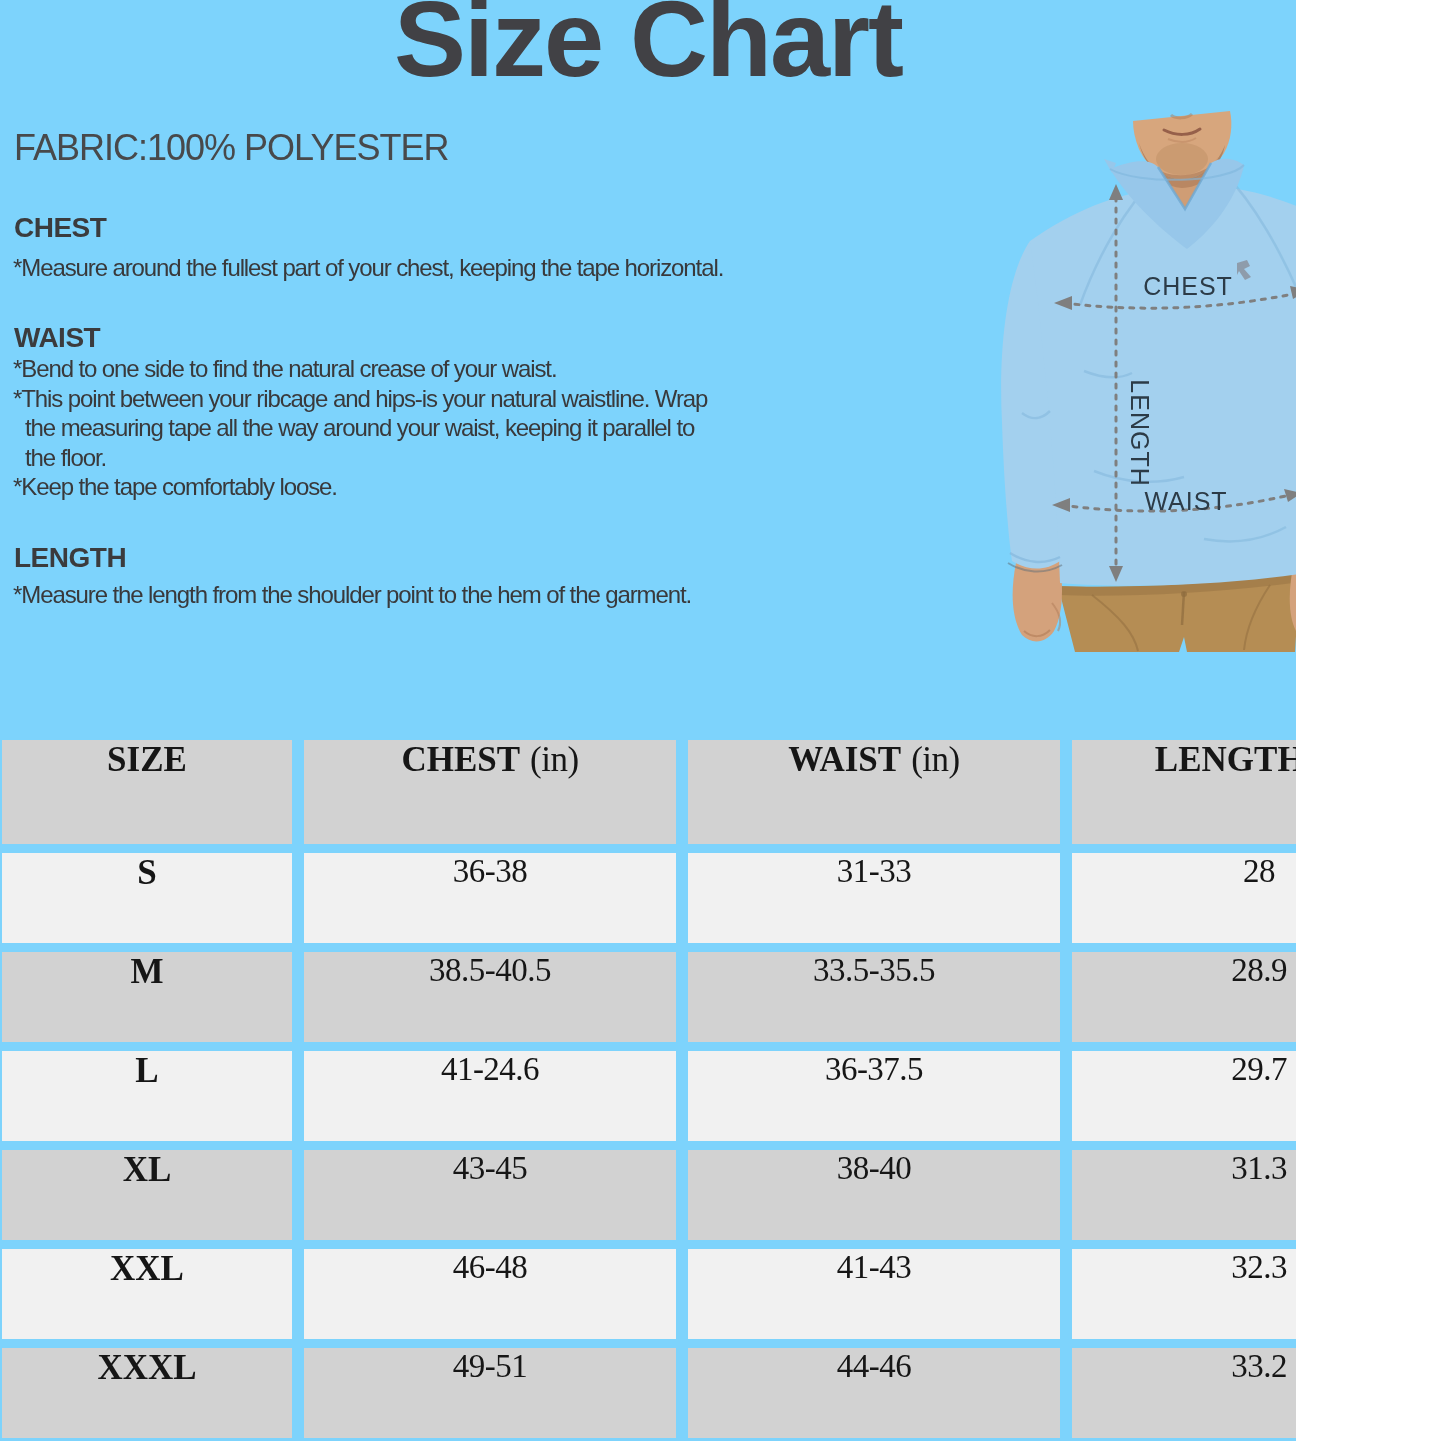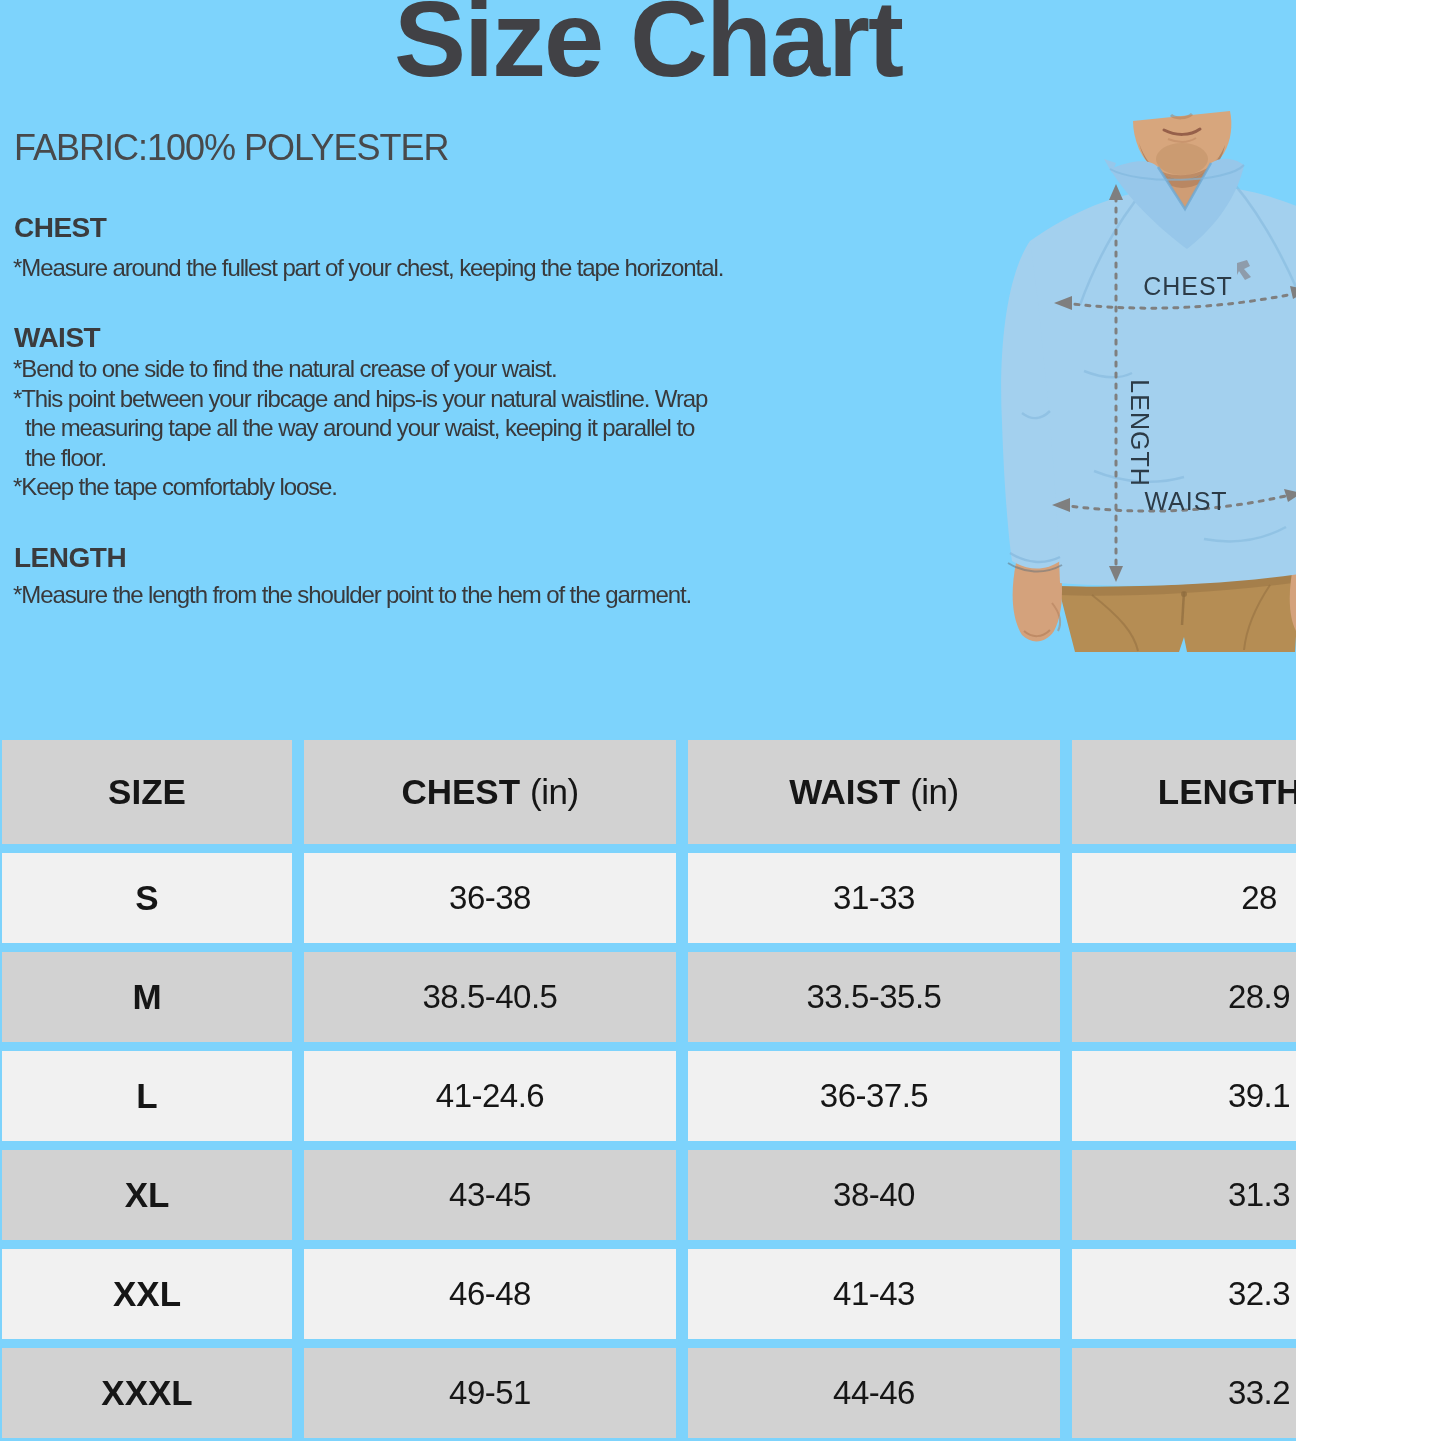--- a/index.html
+++ b/index.html
@@ -14,22 +14,22 @@
   .sec-line{position:absolute;left:13px;font-size:24px;color:#39393b;
             letter-spacing:-1.1px;white-space:nowrap;}
   .sec-line.cont{left:25px;}
   .rec-head{position:absolute;left:13px;top:682px;font-size:43px;font-weight:400;
             color:#1f1f21;letter-spacing:0.5px;white-space:nowrap;}
   .rec-unit{font-size:30px;letter-spacing:0.5px;margin-left:28px;font-weight:400;}
   .sizetable{position:absolute;left:2px;top:740px;display:grid;
              grid-template-columns:290px 372px 372px 374px;
              grid-template-rows:104px repeat(6,90px);
              column-gap:12px;row-gap:9px;}
-  .cell{display:flex;align-items:center;justify-content:center;
-        font-size:33px;color:#161616;letter-spacing:-0.5px;}
+  .cell{display:flex;align-items:flex-start;justify-content:center;
+        font-size:33px;color:#161616;letter-spacing:-0.5px;font-family:Liberation Serif, serif;}
   .cell.dark{background:#d2d2d2;}
   .cell.light{background:#f1f1f1;}
   .cell.head{background:#d2d2d2;font-weight:700;font-size:35px;letter-spacing:0;}
   .cell .unit{font-weight:400;font-size:35px;margin-left:10px;letter-spacing:-0.5px;}
   .cell.lab{font-weight:700;font-size:35px;letter-spacing:0;}
   .figure{position:absolute;left:988px;top:103px;width:460px;height:560px;}
   .mlabel{font-family:"Liberation Sans","DejaVu Sans",sans-serif;font-size:25px;
           fill:#2c3b47;letter-spacing:1px;}
 </style>
 </head>
@@ -158,21 +158,21 @@
     <div class="cell light">28</div>
 
     <div class="cell dark lab">M</div>
     <div class="cell dark">38.5-40.5</div>
     <div class="cell dark">33.5-35.5</div>
     <div class="cell dark">28.9</div>
 
     <div class="cell light lab">L</div>
     <div class="cell light">41-24.6</div>
     <div class="cell light">36-37.5</div>
-    <div class="cell light">39.1</div>
+    <div class="cell light">29.7</div>
 
     <div class="cell dark lab">XL</div>
     <div class="cell dark">43-45</div>
     <div class="cell dark">38-40</div>
     <div class="cell dark">31.3</div>
 
     <div class="cell light lab">XXL</div>
     <div class="cell light">46-48</div>
     <div class="cell light">41-43</div>
     <div class="cell light">32.3</div>

